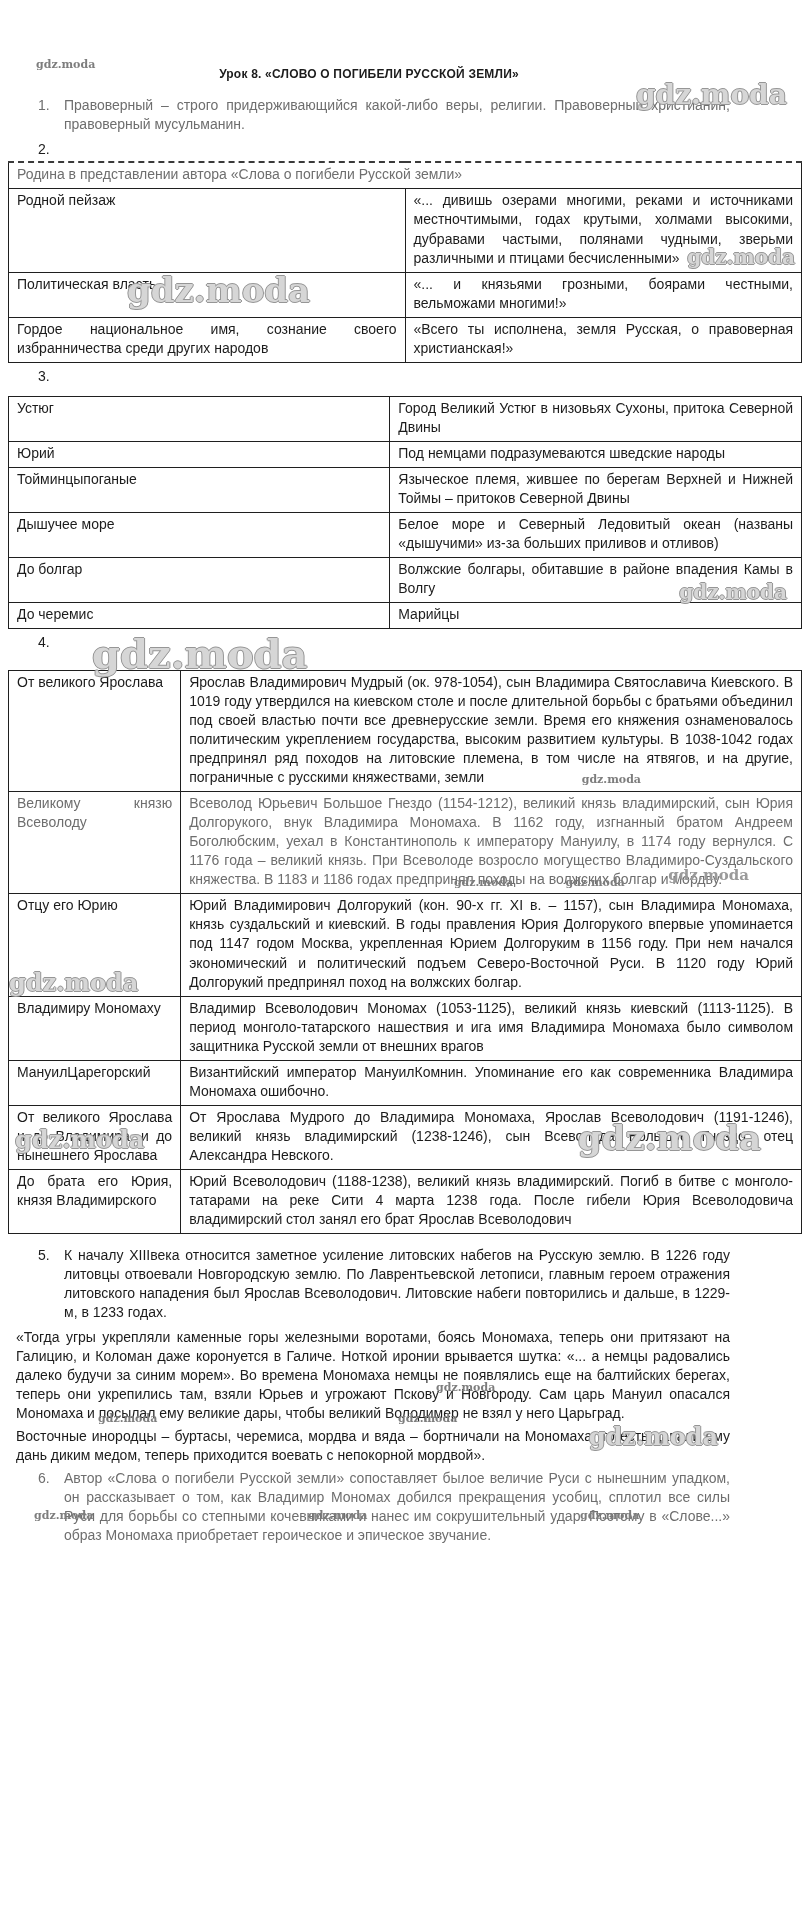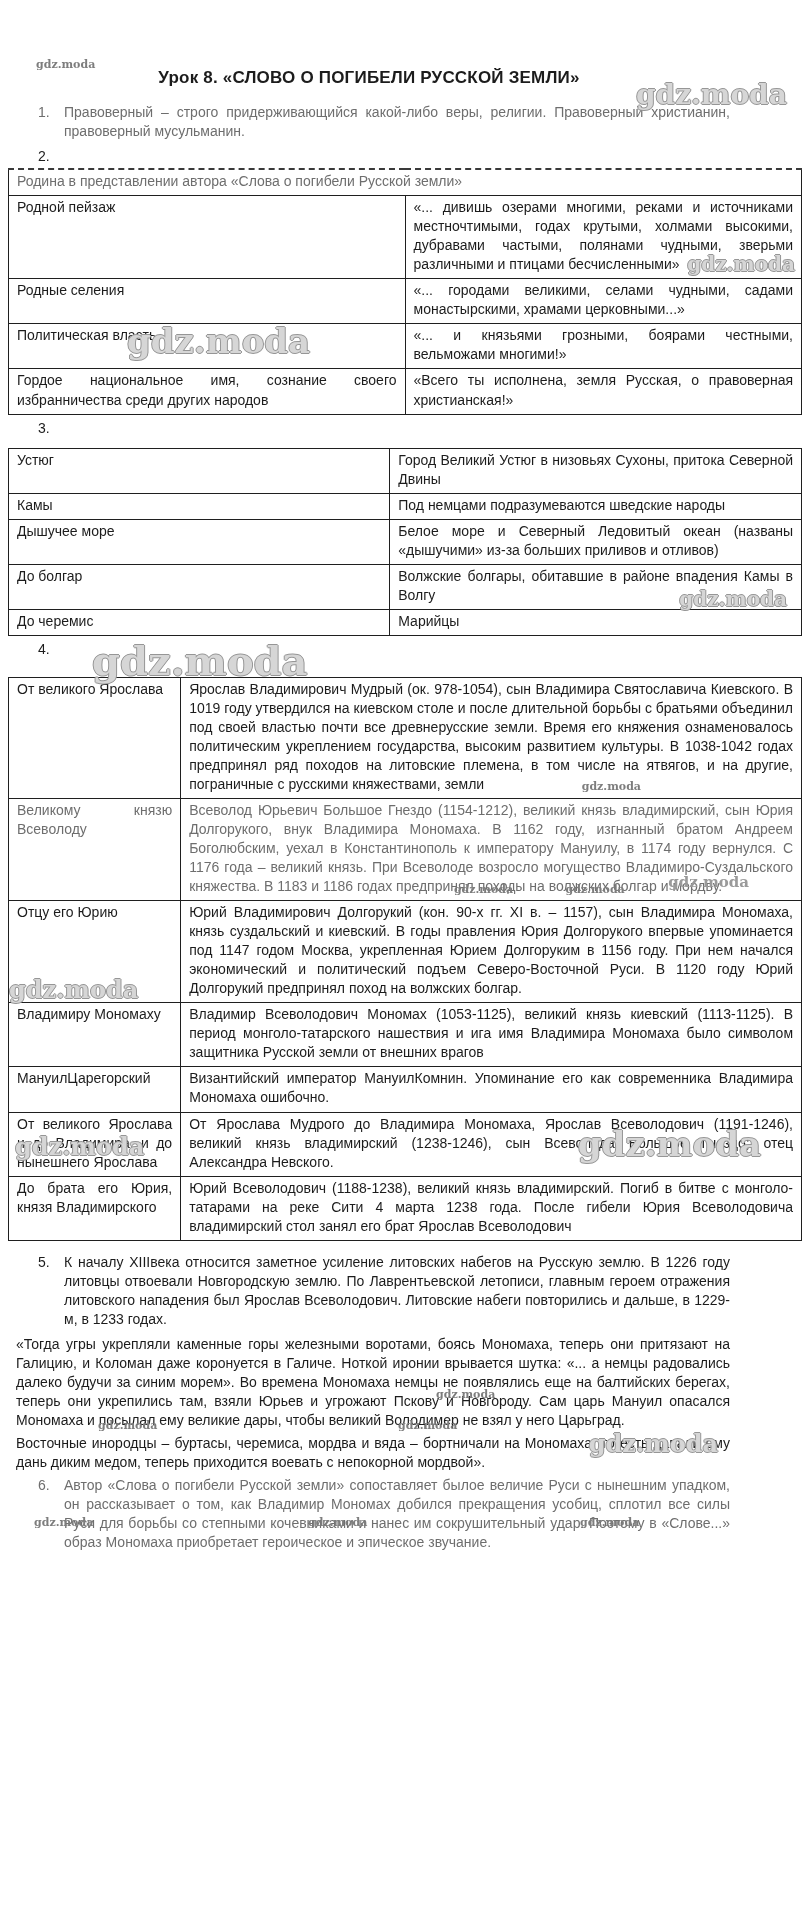--- a/index.html
+++ b/index.html
@@ -1,19 +1,19 @@
 <!DOCTYPE html>
 <html lang="ru"><head>
 <meta charset="utf-8">
 <style>
   html,body{margin:0;padding:0;background:#ffffff;}
   body{width:810px;font-family:"Liberation Sans","DejaVu Sans",sans-serif;color:#1c1c1c;}
   .page{position:relative;width:738px;min-height:1915px;background:#fff;box-sizing:border-box;
         padding:66px 8px 40px 8px;font-size:14px;line-height:1.36;}
-  .title{text-align:center;font-weight:bold;font-size:17px;margin:0 0 14px 0;letter-spacing:.2px;}
+  .title{text-align:center;font-weight:bold;font-size:12px;margin:0 0 14px 0;letter-spacing:.2px;}
   .item{position:relative;margin:0 0 6px 0;padding-left:56px;}
   .item .marker{position:absolute;left:30px;top:0;}
   .item .itext{display:block;text-align:justify;}
   .lone-marker{padding-left:30px;margin:4px 0 2px 0;}
   table{border-collapse:collapse;width:794px;margin:0 0 4px 0;table-layout:fixed;}
   td{border:1.4px solid #1f1f1f;padding:2px 8px 4px 8px;vertical-align:top;position:relative;}
   .t2 td.c1,.t3 td.c1{width:48%;}
   .t2 td.c2,.t3 td.c2{width:52%;}
   .t4 td.c1{width:20.5%;}
   .t4 td.c2{width:79.5%;}
@@ -53,24 +53,20 @@
         <td colspan="2" class="faded">Родина в представлении автора «Слова о погибели Русской земли»</td>
       </tr>
       <tr>
         <td class="c1">Родной пейзаж</td>
         <td class="c2 just">
           <span>«... дивишь озерами многими, реками и источниками местночтимыми, годах крутыми, холмами высокими, дубравами частыми, полянами чудными, зверьми различными и птицами бесчисленными»</span>
           <span class="wm wm-ol sz20" style="right:6px;bottom:0;">gdz.moda</span>
         </td>
       </tr>
       <tr>
-        <td class="c1">Родные селения</td>
-        <td class="c2 just">«... городами великими, селами чудными, садами монастырскими, храмами церковными...»</td>
-      </tr>
-      <tr>
         <td class="c1">
           <span>Политическая власть</span>
           <span class="wm wm-ol sz34" style="left:118px;top:-6px;">gdz.moda</span>
         </td>
         <td class="c2 just">«... и князьями грозными, боярами честными, вельможами многими!»</td>
       </tr>
       <tr>
         <td class="c1 just">Гордое национальное имя, сознание своего избранничества среди других народов</td>
         <td class="c2 just">«Всего ты исполнена, земля Русская, о правоверная христианская!»</td>
       </tr>
@@ -80,22 +76,26 @@
   <div class="lone-marker">3.</div>
   <div class="gap"></div>
 
   <table class="t3">
     <tbody>
       <tr>
         <td class="c1">Устюг</td>
         <td class="c2 just">Город Великий Устюг в низовьях Сухоны, притока Северной Двины</td>
       </tr>
       <tr>
-        <td class="c1">Камы</td>
+        <td class="c1">Юрий</td>
         <td class="c2 just">Под немцами подразумеваются шведские народы</td>
+      </tr>
+      <tr>
+        <td class="c1">Тойминцыпоганые</td>
+        <td class="c2 just">Языческое племя, жившее по берегам Верхней и Нижней Тоймы – притоков Северной Двины</td>
       </tr>
       <tr>
         <td class="c1">Дышучее море</td>
         <td class="c2 just">Белое море и Северный Ледовитый океан (названы «дышучими» из-за больших приливов и отливов)</td>
       </tr>
       <tr>
         <td class="c1">До болгар</td>
         <td class="c2 just">
           <span>Волжские болгары, обитавшие в районе впадения Камы в Волгу</span>
           <span class="wm wm-ol sz20" style="right:14px;bottom:-4px;">gdz.moda</span>

